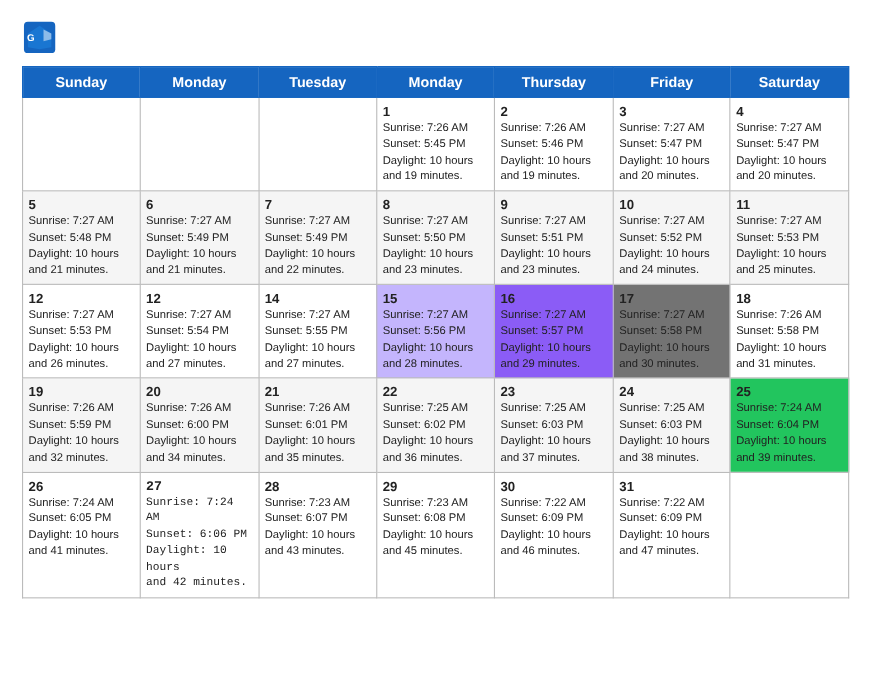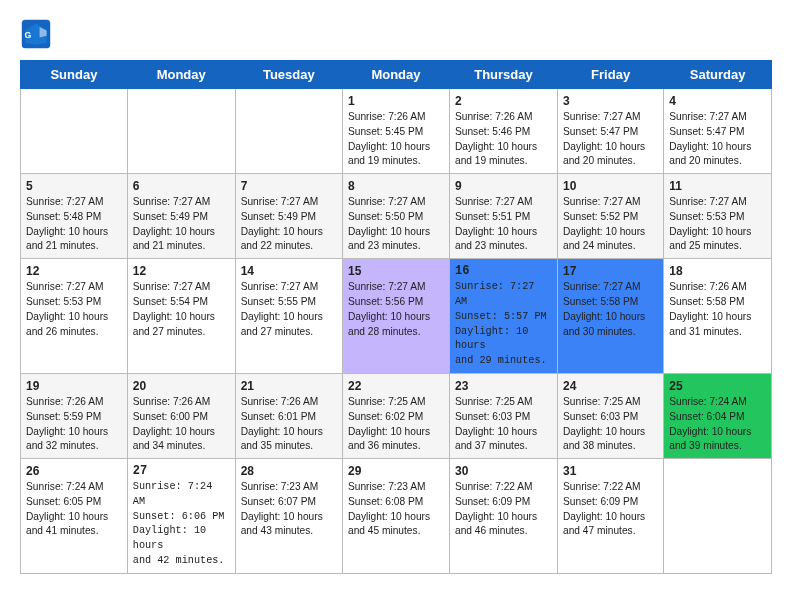--- a/index.html
+++ b/index.html
@@ -242,28 +242,28 @@
 Daylight: 10 hours
 and 27 minutes.</div>
           </td>
           <td style="background: #c4b5fd;">
             <span class="day-num">15</span>
             <div class="day-info" style="white-space: pre-line;">Sunrise: 7:27 AM
 Sunset: 5:56 PM
 Daylight: 10 hours
 and 28 minutes.</div>
           </td>
-          <td style="background: #3b82f6; font-family: Liberation Mono, monospace;">
+          <td style="background: #8b5cf6;">
             <span class="day-num">16</span>
             <div class="day-info" style="white-space: pre-line;">Sunrise: 7:27 AM
 Sunset: 5:57 PM
 Daylight: 10 hours
 and 29 minutes.</div>
           </td>
-          <td style="background: #3b82f6;">
+          <td style="background: #737373;">
             <span class="day-num">17</span>
             <div class="day-info" style="white-space: pre-line;">Sunrise: 7:27 AM
 Sunset: 5:58 PM
 Daylight: 10 hours
 and 30 minutes.</div>
           </td>
           <td style="background: rgb(255, 255, 255);">
             <span class="day-num">18</span>
             <div class="day-info" style="white-space: pre-line;">Sunrise: 7:26 AM
 Sunset: 5:58 PM

